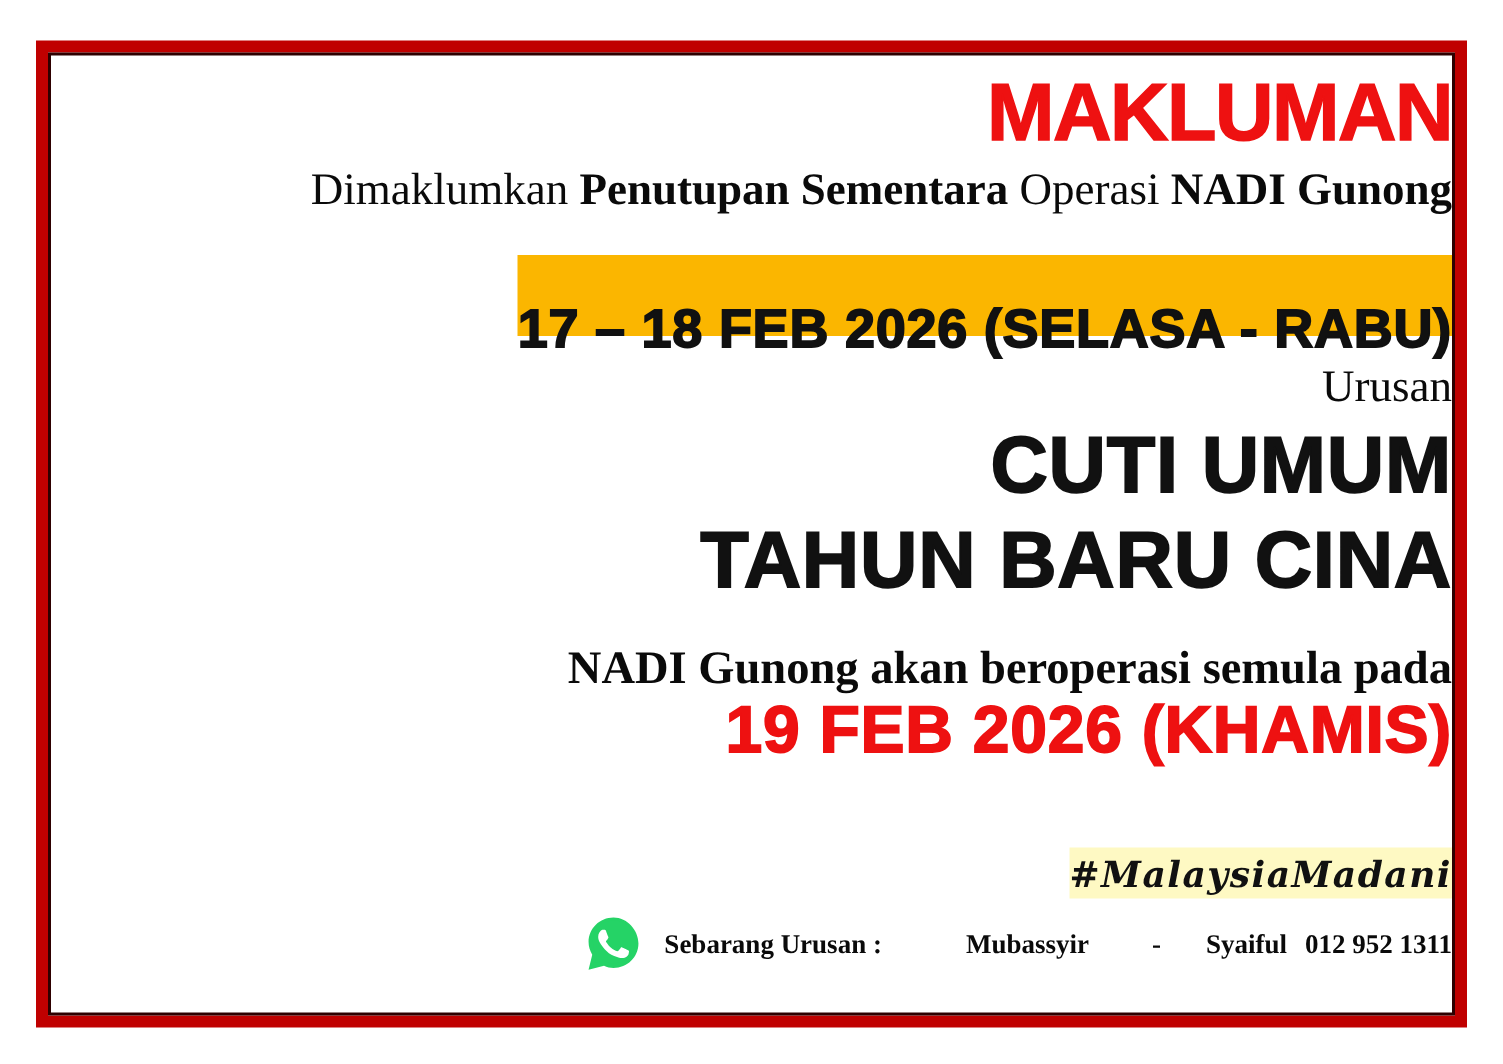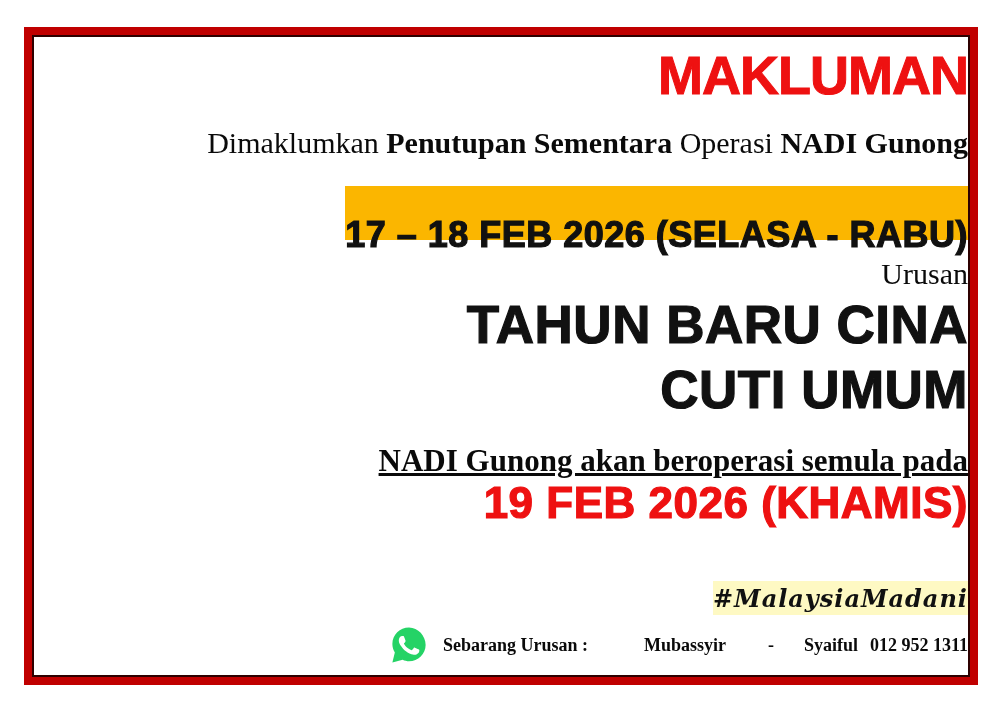--- a/index.html
+++ b/index.html
@@ -2,32 +2,32 @@
 <html><head>
 <meta charset="utf-8">
 <style>
   html,body{margin:0;padding:0;background:#ffffff;width:1002px;height:709px;overflow:hidden;}
   .canvas{position:relative;width:1002px;height:709px;background:#ffffff;font-family:"Liberation Serif",serif;}
   .frame{position:absolute;left:24px;top:27px;width:954px;height:658px;border:8px solid #c00000;box-sizing:border-box;background:#ffffff;}
   .frame-inner{position:absolute;inset:0;border:2px solid #2e0000;box-sizing:border-box;display:flex;flex-direction:column;align-items:flex-end;overflow:hidden;}
   .center{text-align:center;}
 
   .title{margin-top:9px;font-family:"Liberation Sans",sans-serif;font-weight:bold;font-size:54px;line-height:59px;color:#ee1111;letter-spacing:-1px;-webkit-text-stroke:1px #ee1111;}
-  .subtitle{margin-top:20px;font-size:30px;line-height:36px;color:#0a0a0a;}
+  .subtitle{margin-top:4px;font-size:30px;line-height:36px;color:#0a0a0a;}
   .subtitle .b{font-weight:bold;}
 
   .gold-banner{margin-top:25px;height:54px;background:#fbb600;display:flex;align-items:center;justify-content:center;}
   .impact{font-family:"Liberation Sans",sans-serif;font-weight:bold;color:#111111;-webkit-text-stroke:1.2px #111111;letter-spacing:0.5px;margin-top:44px;}
   .date-line{font-size:36px;line-height:54px;}
 
   .sempena{margin-top:16px;font-size:30px;line-height:36px;color:#0a0a0a;}
   .holiday1{margin-top:4px;font-size:53px;line-height:61px;}
   .holiday2{margin-top:2px;font-size:53px;line-height:61px;}
 
-  .reopen-text{margin-top:22px;font-size:31px;line-height:37px;font-weight:bold;color:#0a0a0a;text-decoration:underline;}
+  .reopen-text{margin-top:22px;font-size:31px;line-height:37px;font-weight:bold;color:#0a0a0a;}
   .reopen-date{margin-top:0px;font-size:44px;line-height:48px;color:#ee1111;-webkit-text-stroke:1.2px #ee1111;}
 
   .gold-bar2{margin-top:54px;height:34px;background:#fef9c3;display:flex;align-items:center;justify-content:center;}
   .hashtag{font-family:"DejaVu Serif",serif;font-style:italic;font-weight:bold;font-size:24px;color:#111111;letter-spacing:1px;}
 
   .contact-row{margin-top:11px;display:flex;align-items:center;justify-content:center;font-weight:bold;font-size:18px;color:#0a0a0a;}
   .wa-icon{width:38px;height:38px;margin-right:15px;flex:0 0 auto;}
   .contact-label{margin-right:26px;}
   .person-name{margin-right:12px;}
   .phone{margin-right:0;}
@@ -46,22 +46,22 @@
       <div class="subtitle center">
         <span>Dimaklumkan </span><span class="b">Penutupan Sementara</span><span> Operasi </span><span class="b">NADI Gunong</span>
       </div>
 
       <div class="gold-banner">
         <span class="impact date-line">17 – 18 FEB 2026 (SELASA - RABU)</span>
       </div>
 
       <div class="sempena center">Urusan</div>
 
+      <div class="impact holiday1 center">CUTI UMUM</div>
       <div class="impact holiday2 center">TAHUN BARU CINA</div>
-      <div class="impact holiday1 center">CUTI UMUM</div>
 
       <div class="reopen-text center">NADI Gunong akan beroperasi semula pada</div>
       <div class="impact reopen-date center">19 FEB 2026 (KHAMIS)</div>
 
       <div class="gold-bar2">
         <span class="hashtag">#MalaysiaMadani</span>
       </div>
 
       <div class="contact-row">
         <svg class="wa-icon" viewBox="0 0 48 48">

